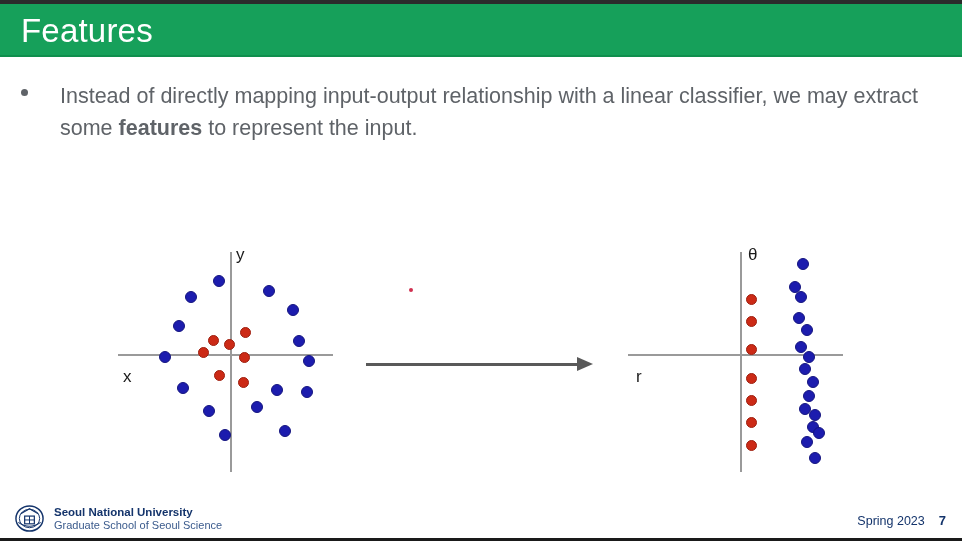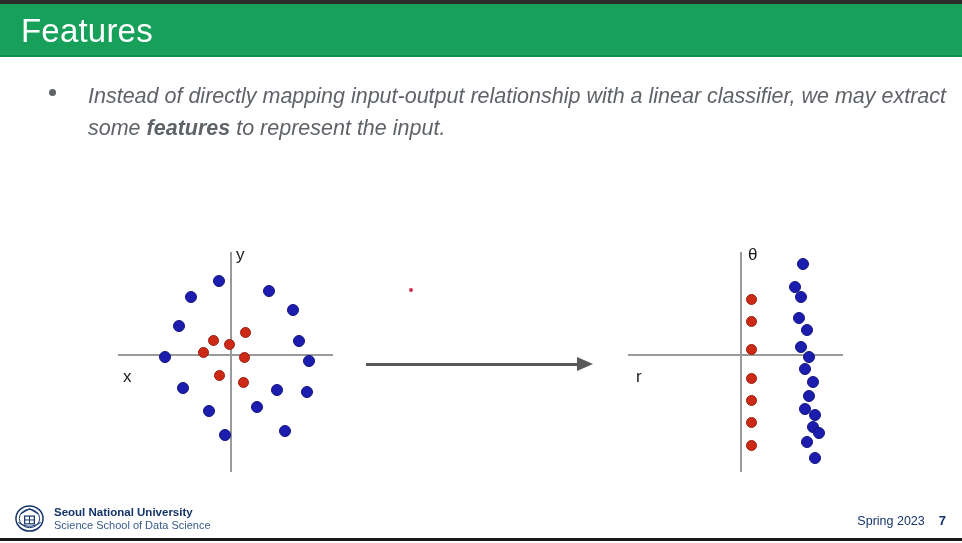--- a/index.html
+++ b/index.html
@@ -41,24 +41,23 @@
     font-weight: 400;
     color: #ffffff;
     letter-spacing: 0.2px;
     line-height: 40px;
     white-space: nowrap;
   }
 
   
   .bullets {
     position: absolute;
-    left: 44px;
+    left: 16px;
     top: 80px;
     width: 905px;
-    font-style: italic;
   }
   .bullet-row {
     display: flex;
     align-items: flex-start;
     margin-bottom: 2px;
   }
   .bullet-dot {
     width: 16px;
     min-width: 16px;
     padding-top: 9px;
@@ -321,21 +320,21 @@
     <ellipse cx="32" cy="32" rx="28" ry="26" fill="none" stroke="#14346b" stroke-width="3"></ellipse>
     <ellipse cx="32" cy="32" rx="21" ry="19" fill="none" stroke="#14346b" stroke-width="2"></ellipse>
     <path d="M14 22 L32 12 L50 22" fill="none" stroke="#14346b" stroke-width="2.5"></path>
     <rect x="22" y="27" width="20" height="16" fill="none" stroke="#14346b" stroke-width="2.5"></rect>
     <line x1="32" y1="27" x2="32" y2="43" stroke="#14346b" stroke-width="2"></line>
     <line x1="22" y1="35" x2="42" y2="35" stroke="#14346b" stroke-width="2"></line>
     <path d="M9 40 Q32 56 55 40" fill="none" stroke="#14346b" stroke-width="2.5"></path>
   </svg>
   <div class="logo-text">
     <div class="logo-line1">Seoul National University</div>
-    <div class="logo-line2">Science School of Data Science</div>
+    <div class="logo-line2">Graduate School of Seoul Science</div>
   </div>
 </div>
 
 <div class="footer-right">
   <div class="term">Spring 2023</div>
   <div class="page-num">7</div>
 </div>
 
 <div class="footer-rule"></div>
 

